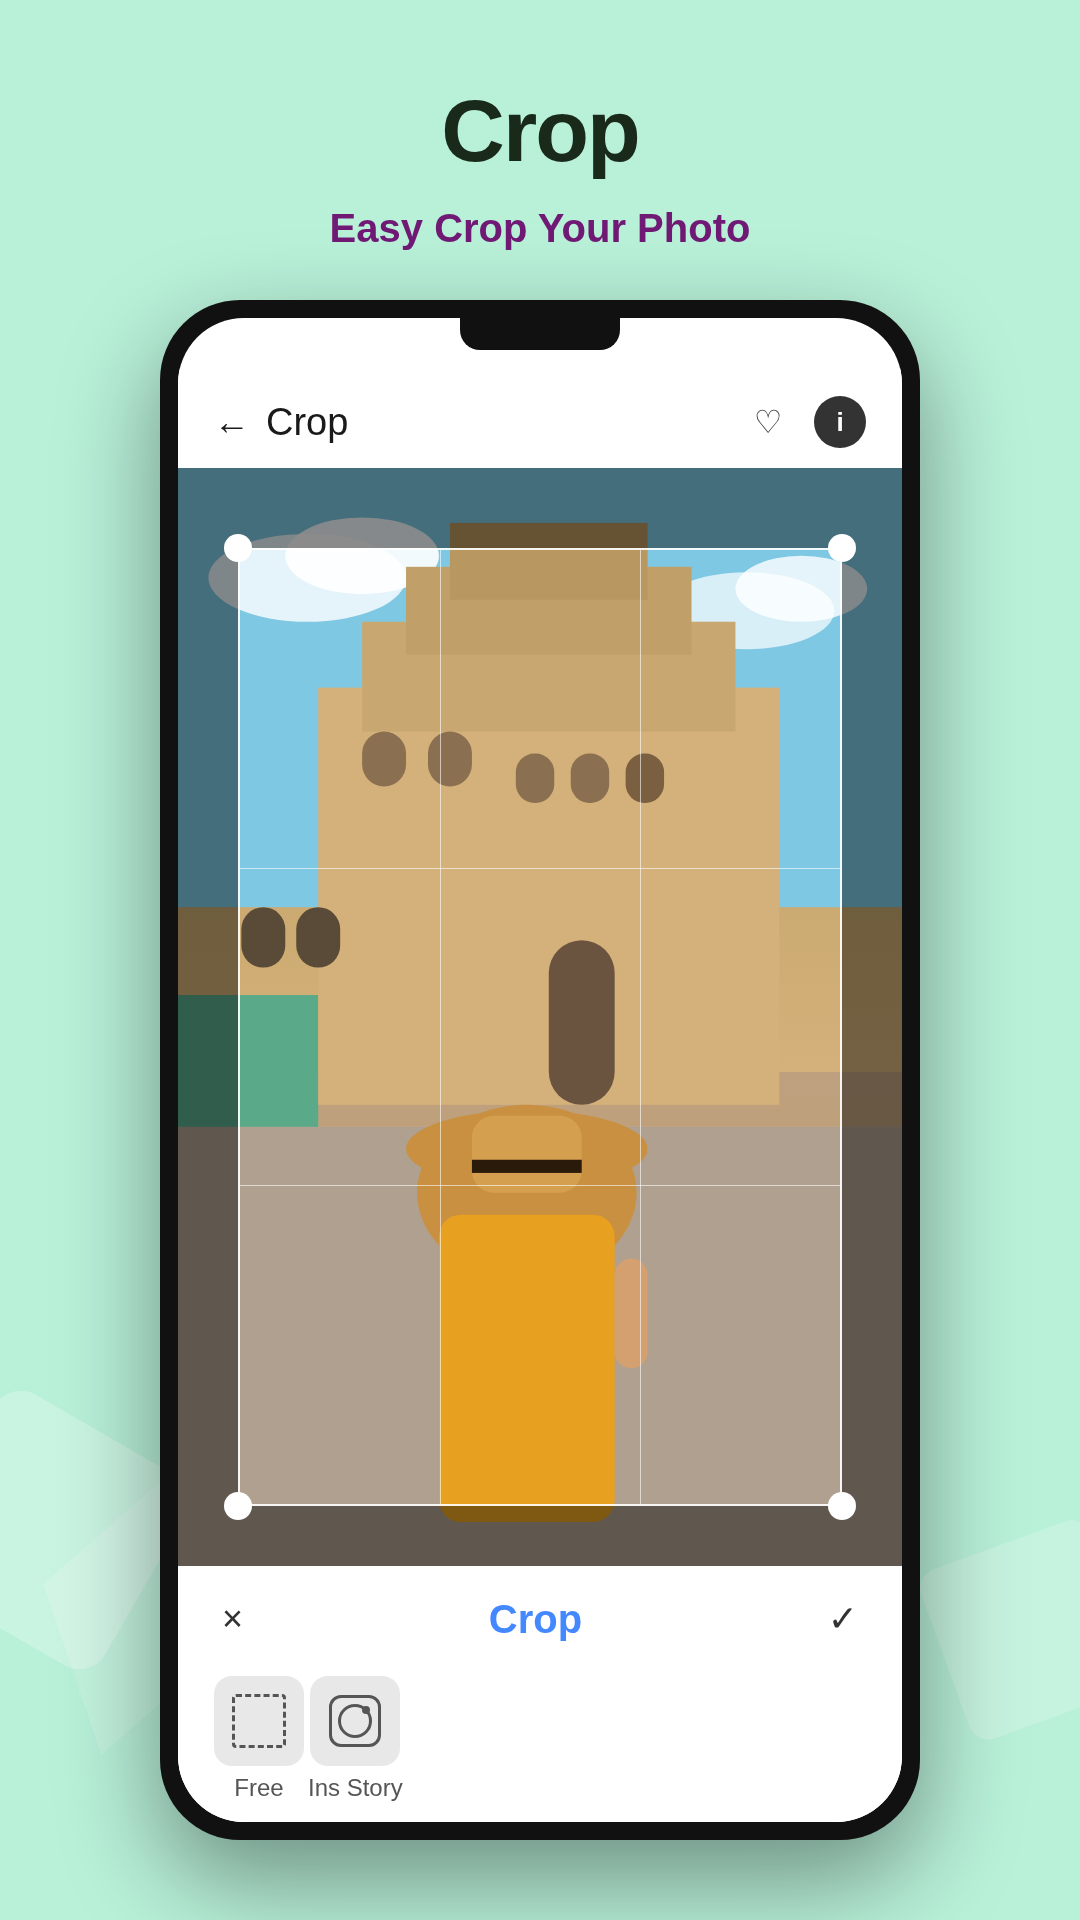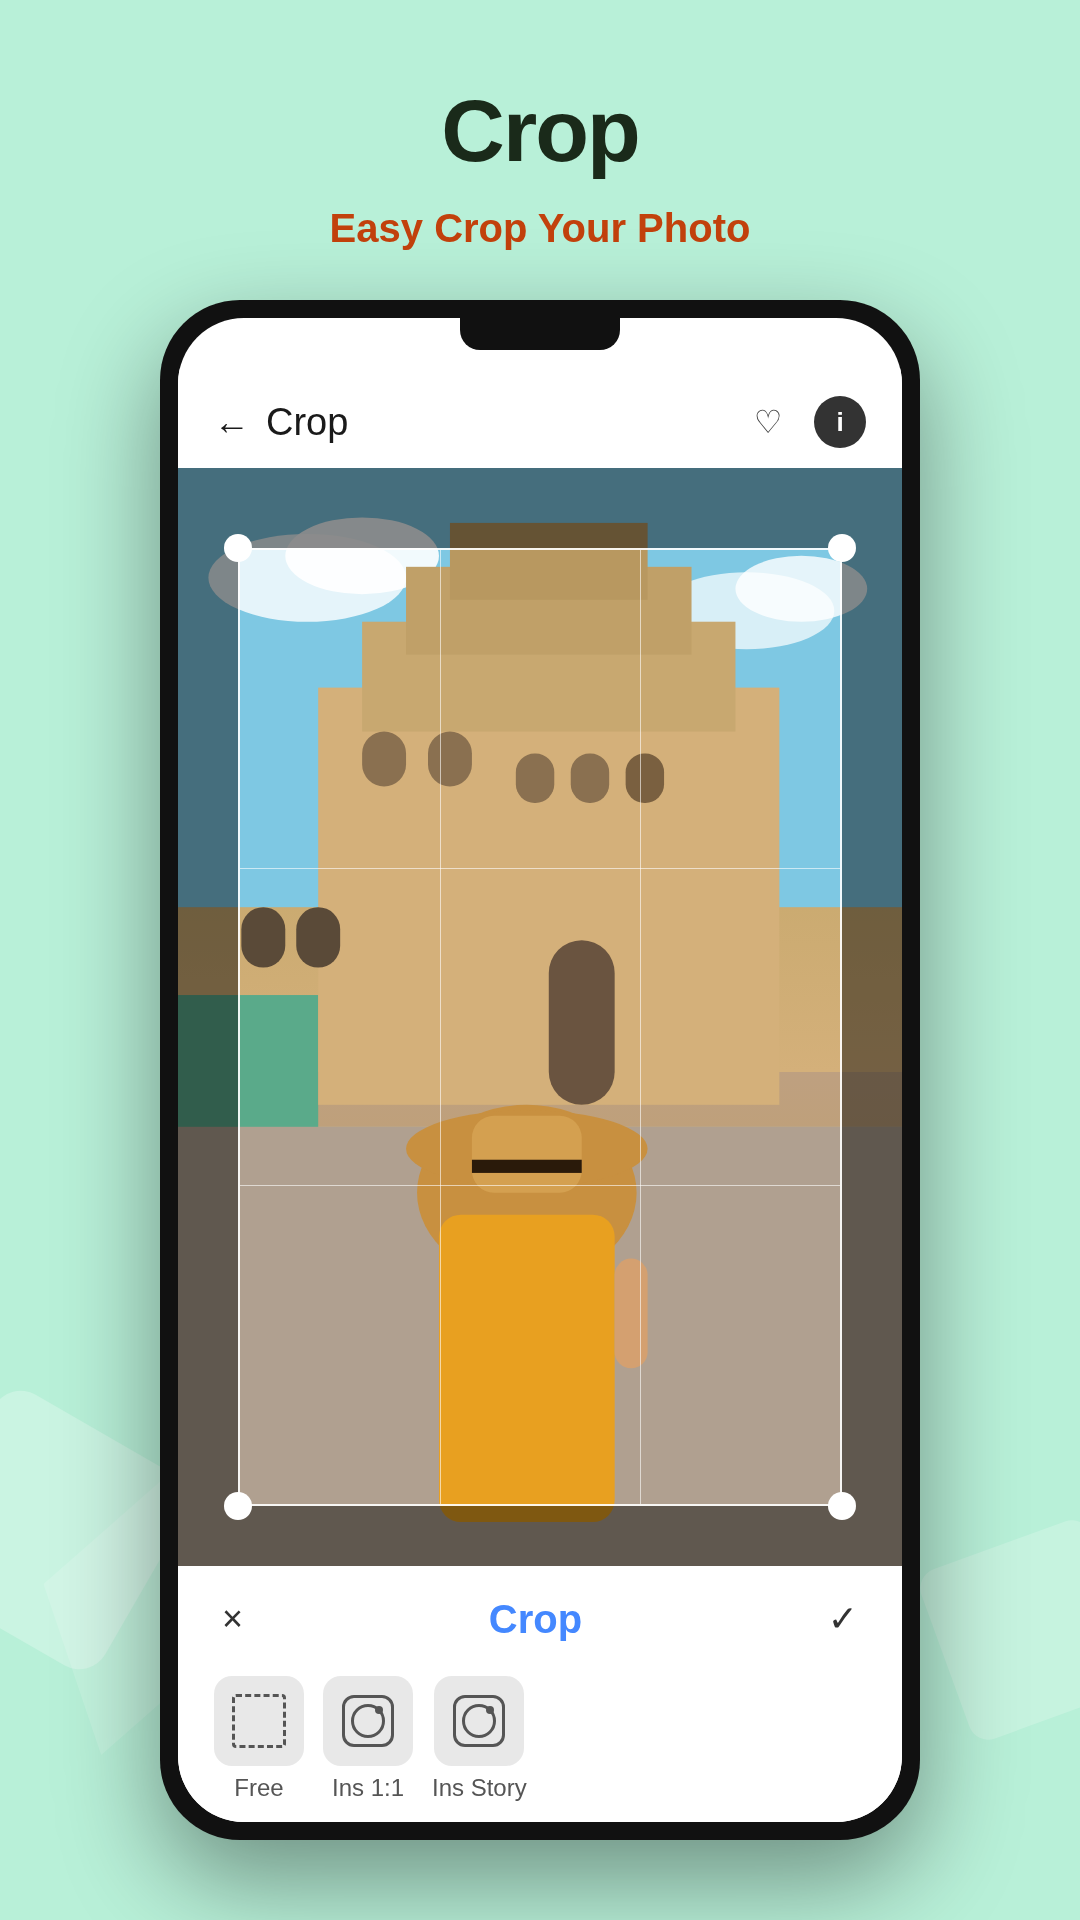--- a/index.html
+++ b/index.html
@@ -44,21 +44,21 @@
       font-weight: 800;
       color: #1a2a1a;
       padding-top: 80px;
       letter-spacing: -2px;
     }
 
     .page-subtitle {
       text-align: center;
       font-size: 40px;
       font-weight: 700;
-      color: #c2410c;
+      color: #701a75;
       margin-top: 24px;
     }
 
     
     .phone-wrapper {
       position: absolute;
       top: 300px;
       left: 50%;
       transform: translateX(-50%);
       width: 760px;
@@ -279,21 +279,21 @@
     .action-confirm {
       font-size: 36px;
       color: #333;
       cursor: pointer;
       padding: 8px;
     }
 
     
     .crop-options {
       display: flex;
-      gap: 19px;
+      gap: 4px;
       align-items: center;
       overflow: hidden;
     }
 
     .crop-option {
       display: flex;
       flex-direction: column;
       align-items: center;
       gap: 8px;
       cursor: pointer;
@@ -491,26 +491,20 @@
 
         <div class="crop-options">
 
           <div class="crop-option">
             <div class="crop-icon-box">
               <div class="free-icon"></div>
             </div>
             <span class="crop-option-label">Free</span>
           </div>
 
-          <div class="crop-option">
-            <div class="crop-icon-box">
-              <div class="ins-icon"></div>
-            </div>
-            <span class="crop-option-label">Ins 1:1</span>
-          </div>
 
 
           <div class="crop-option">
             <div class="crop-icon-box">
               <div class="ins-icon"></div>
             </div>
             <span class="crop-option-label">Ins Story</span>
           </div>
 
 

